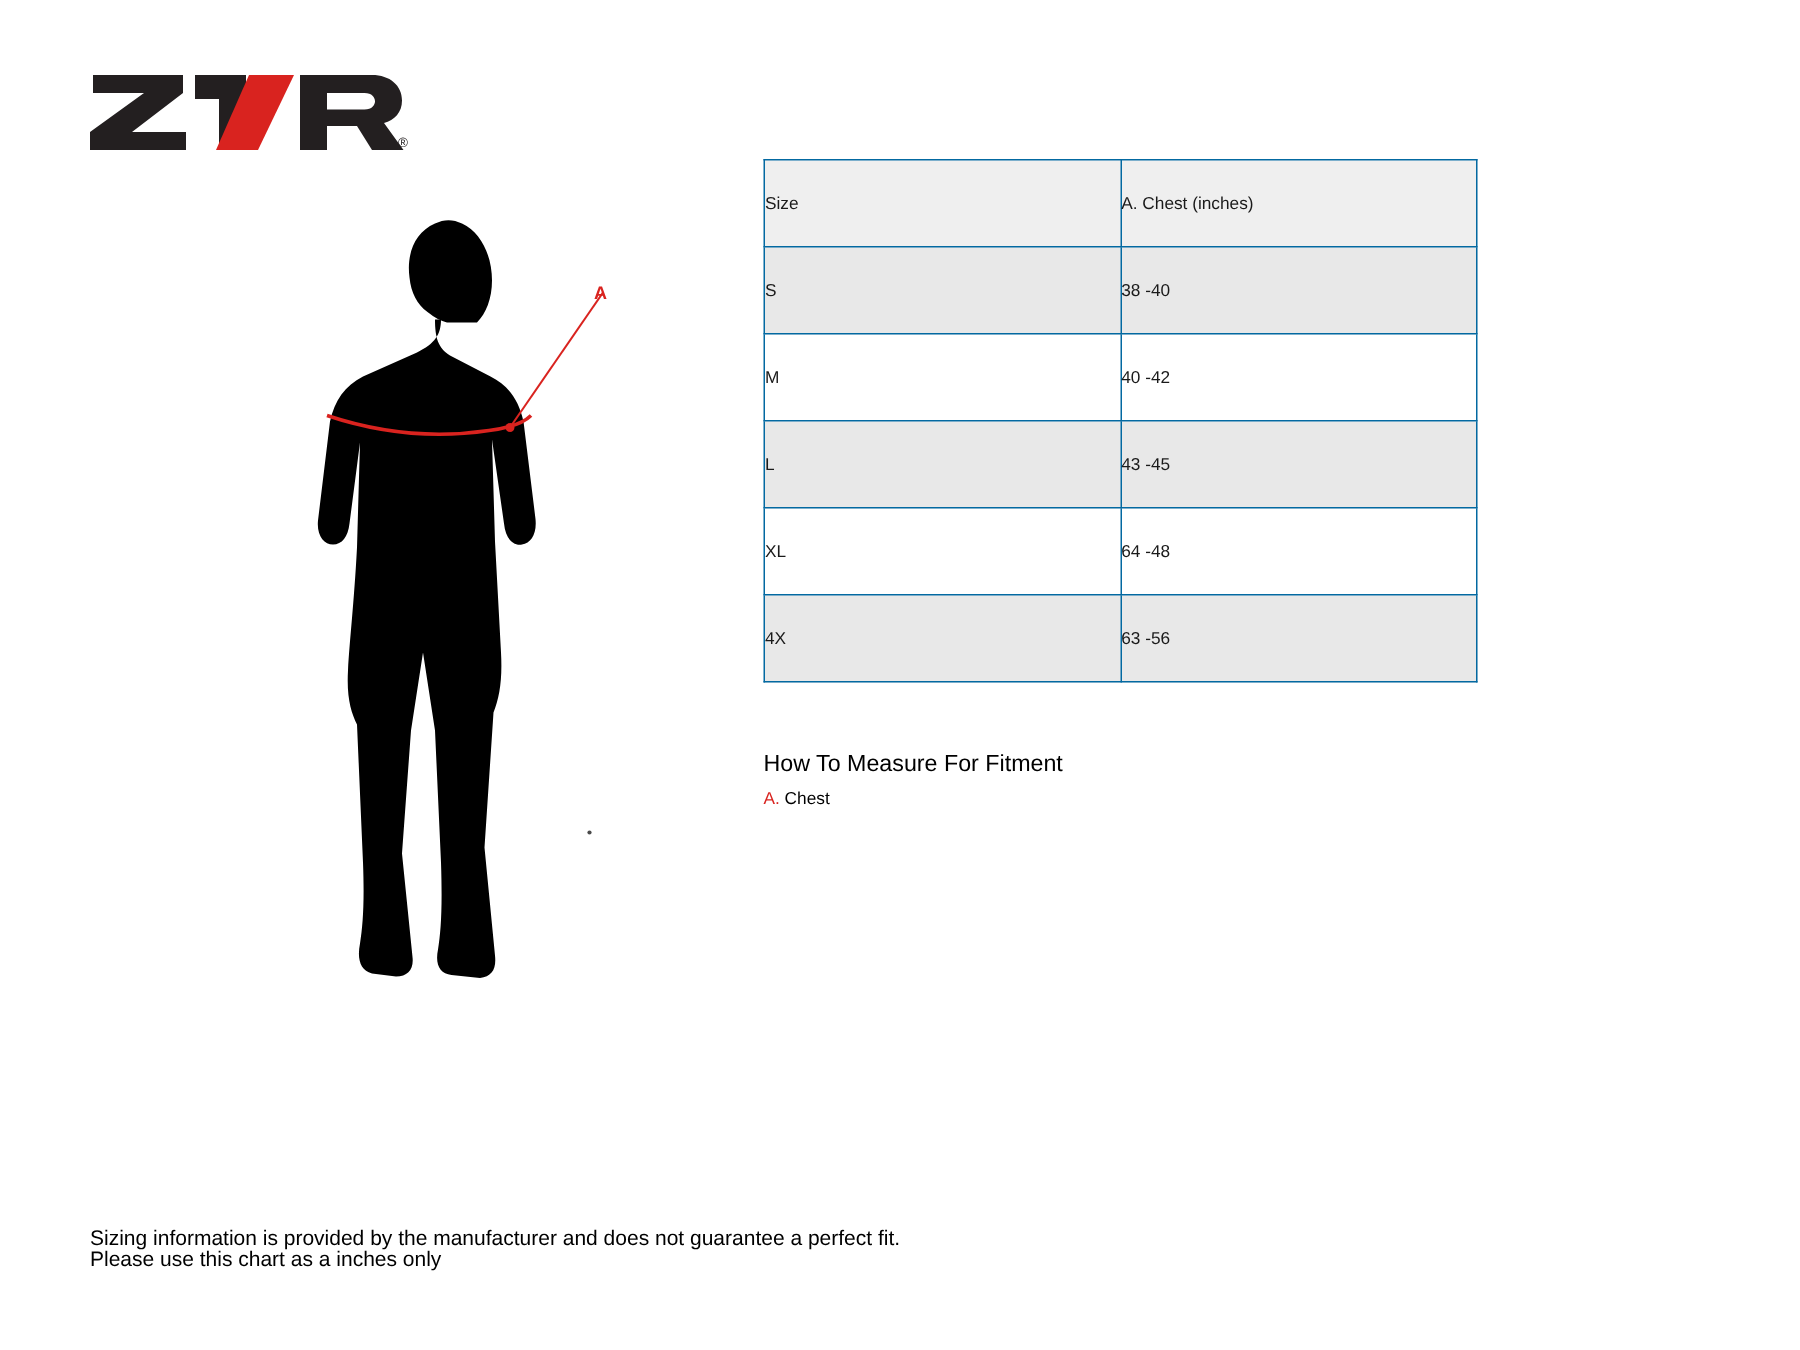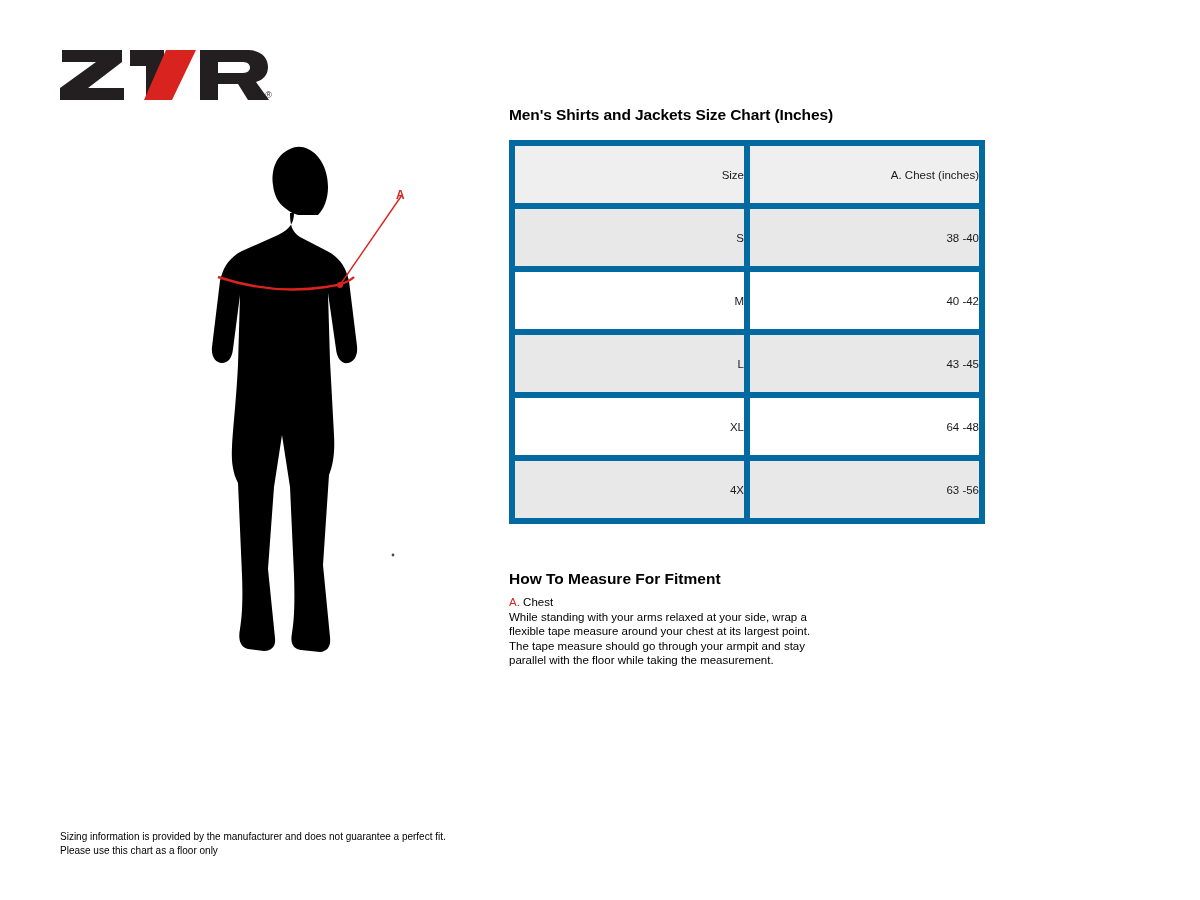--- a/index.html
+++ b/index.html
@@ -68,23 +68,23 @@
     color: #000;
   }
 
   table.size-table {
     border-collapse: collapse;
     width: 476px;
     table-layout: fixed;
   }
   table.size-table th,
   table.size-table td {
-    border: 6px solid #0369a1;
+    border: 1px solid #0369a1;
     height: 57px;
-    text-align: right;
+    text-align: left;
     vertical-align: middle;
     font-size: 11.5px;
     font-weight: normal;
     color: #1a1a1a;
     padding: 0;
   }
   table.size-table thead th {
     background: #efefef;
     font-size: 11.5px;
   }
@@ -94,21 +94,21 @@
   table.size-table tbody tr td {
     background: #ffffff;
   }
 
   
   .howto {
     margin-top: 46px;
   }
   .howto-title {
     font-size: 15.5px;
-    font-weight: bold;
+    font-weight: normal;
     margin: 0 0 8px 0;
   }
   .howto-sub {
     font-size: 11.5px;
     font-weight: normal;
     margin: 0 0 2px 0;
   }
   .howto-sub .letter { color: #d9231f; }
   .howto-body {
     font-size: 11.5px;
@@ -116,24 +116,23 @@
     margin: 0;
     color: #000;
     max-width: 310px;
   }
 
   
   .footer {
     position: absolute;
     left: 60px;
     top: 818px;
-    font-size: 10px;
+    font-size: 14px;
     line-height: 14px;
     color: #000;
-    margin-top: 12px;
   }
 </style>
 </head>
 <body>
 
 <div class="logo">
   <svg width="210" height="56" viewBox="0 0 210 56" xmlns="http://www.w3.org/2000/svg">
 
     <polygon points="2,4 62,4 62,16 28,42 64,42 64,54 0,54 0,42 36,16 2,16" fill="#231f20"></polygon>
 
@@ -181,21 +180,20 @@
     <line x1="150" y1="150" x2="212" y2="60" stroke="#d9231f" stroke-width="1.4"></line>
     <circle cx="150" cy="150" r="3" fill="#d9231f"></circle>
 
     <circle cx="203" cy="420" r="1.4" fill="#4a4a4a"></circle>
   </svg>
 </div>
 <div class="marker-a">A</div>
 
 <div class="right-col">
 
-  <h1 class="chart-title">Men's Shirts and Jackets Size Chart (Inches)</h1>
 
   <table class="size-table">
     <thead>
       <tr>
         <th>Size</th>
         <th>A. Chest (inches)</th>
       </tr>
     </thead>
     <tbody>
       <tr class="alt">
@@ -220,21 +218,20 @@
       </tr>
     </tbody>
   </table>
 
   <div class="howto">
     <h2 class="howto-title">How To Measure For Fitment</h2>
     <p class="howto-sub">
       <span class="letter">A.</span>
       <span>Chest</span>
     </p>
-    <p class="howto-body">While standing with your arms relaxed at your side, wrap a flexible tape measure around your chest at its largest point. The tape measure should go through your armpit and stay parallel with the floor while taking the measurement.</p>
   </div>
 
 </div>
 
 <div class="footer">
   <div>Sizing information is provided by the manufacturer and does not guarantee a perfect fit.</div>
-  <div>Please use this chart as a floor only</div>
+  <div>Please use this chart as a inches only</div>
 </div>
 
 </body></html>

